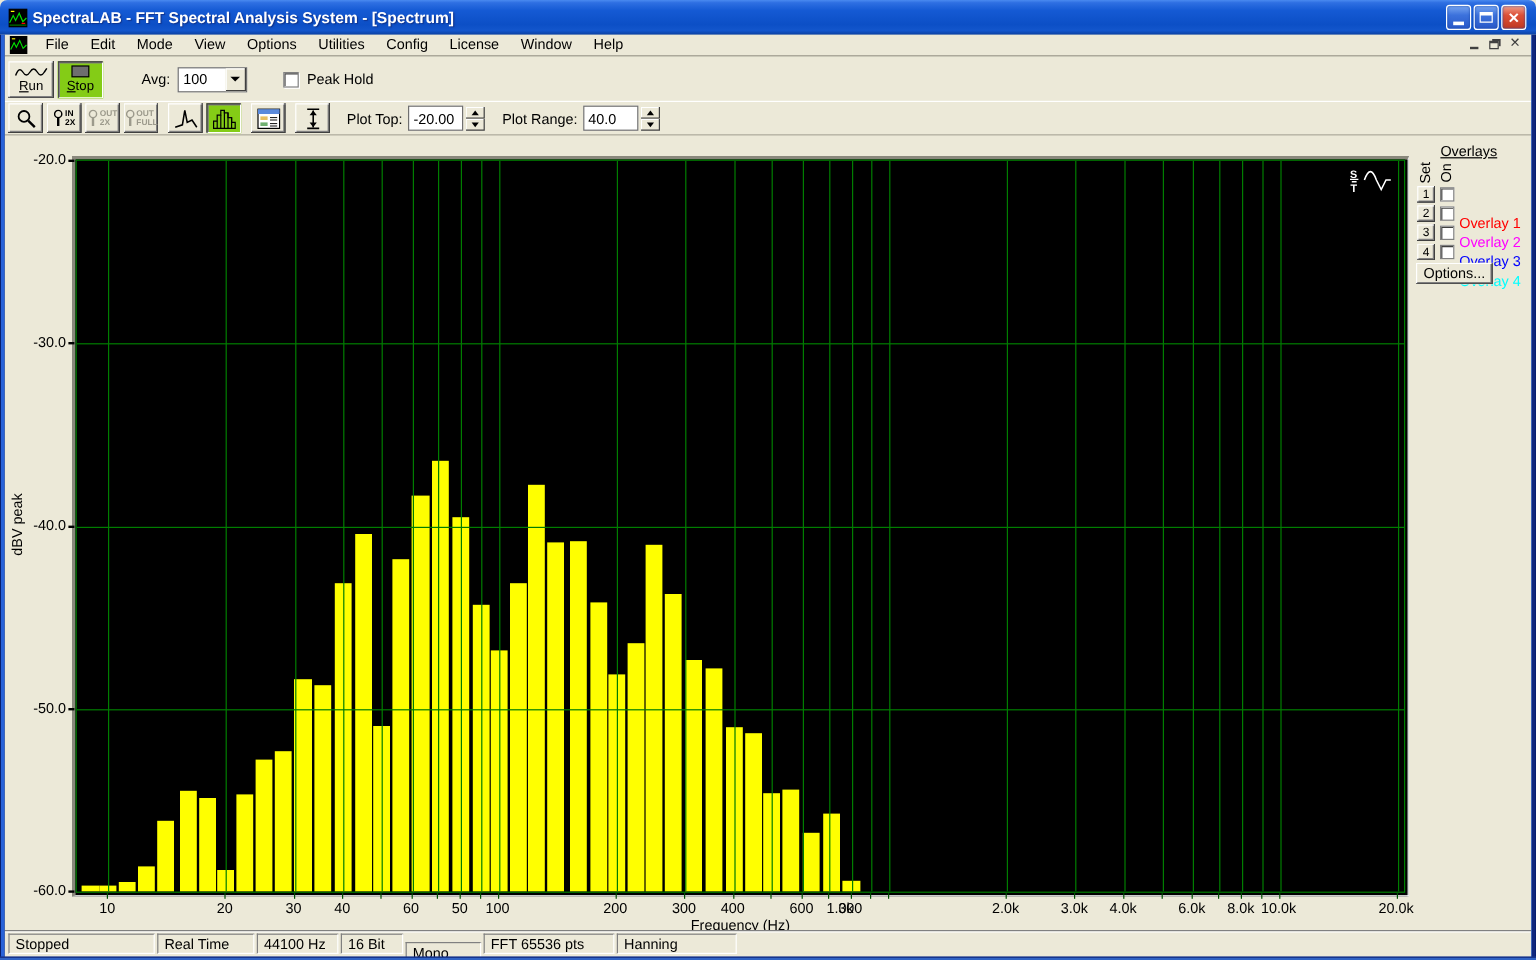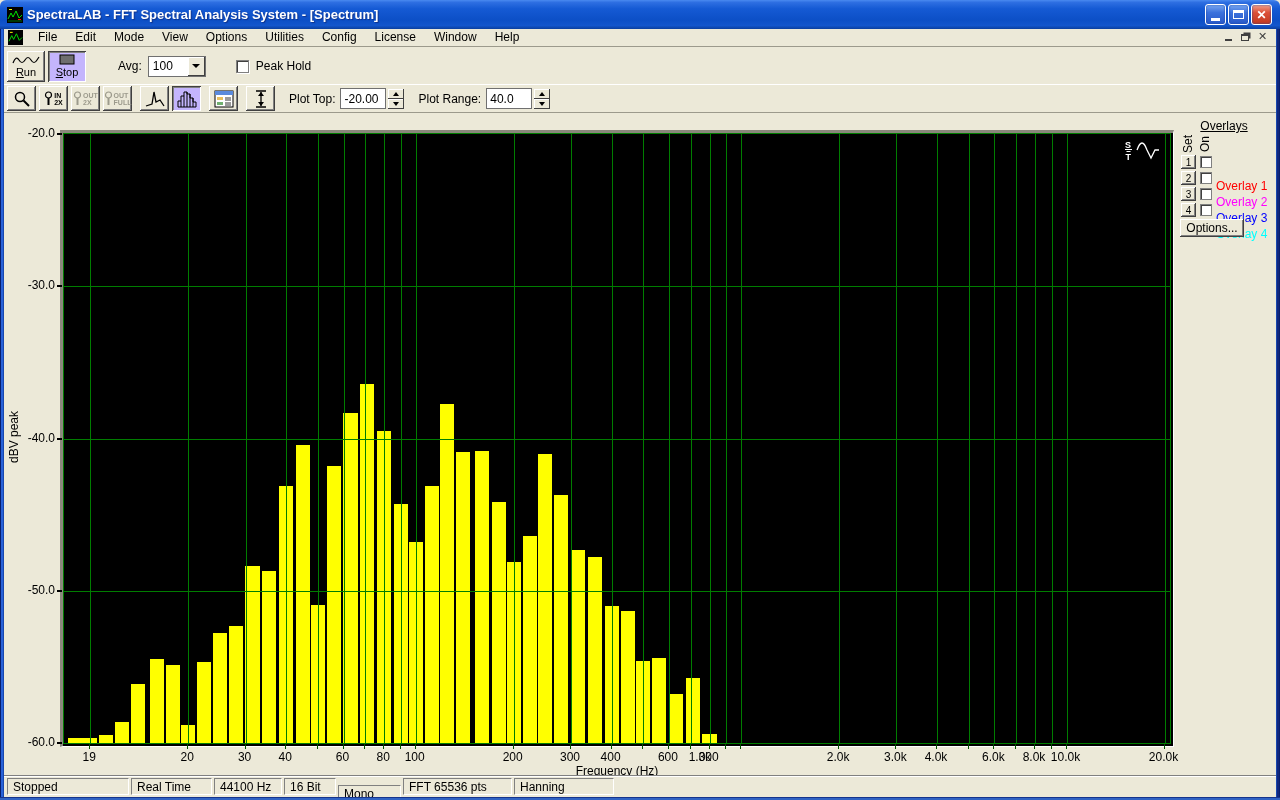--- a/index.html
+++ b/index.html
@@ -38,21 +38,21 @@
   .mdi-min-glyph { width:7px; height:2px; background:#404040; margin-top:7px; }
   .mdi-restore-glyph { width:8px; height:7px; border:1px solid #404040; border-top:2px solid #404040; box-shadow:2px -2px 0 -0.5px #404040; margin:2px 2px 0 0; }
 
   
   .toolbar1 { position:absolute; left:4px; right:4px; top:48px; height:37px; background:#ECE9D8;
     display:flex; align-items:center; border-bottom:1px solid #fff; }
   .toolbar2 { position:absolute; left:4px; right:4px; top:85px; height:28px; background:#ECE9D8;
     display:flex; align-items:center; border-bottom:1px solid #9C9A8C; }
   .btn3d { background:#ECE9D8; box-shadow:inset -1px -1px 0 #404040, inset 1px 1px 0 #fff, inset -2px -2px 0 #808080;
     display:flex; flex-direction:column; align-items:center; justify-content:center; }
-  .btn3d.pressed { background:#c4b5fd; box-shadow:inset 1px 1px 0 #404040, inset -1px -1px 0 #fff, inset 2px 2px 0 #808080; }
+  .btn3d.pressed { background:#84cc16; box-shadow:inset 1px 1px 0 #404040, inset -1px -1px 0 #fff, inset 2px 2px 0 #808080; }
   .bigbtn { width:38px; height:31px; margin-left:3px; font-size:11px; line-height:12px; }
   .smallbtn { width:29px; height:25px; margin-left:3px; position:relative; }
   .smallbtn .lbl2 { font-size:7px; font-weight:bold; line-height:7px; text-align:left; }
   .smallbtn.disabled { color:#9C9A8C; }
   .smallbtn.disabled svg * { stroke:#9C9A8C !important; fill:none; }
   u.acc { text-decoration:underline; }
   .tb-label { margin-left:10px; }
   .combo { display:flex; margin-left:6px; width:58px; height:21px; border:1px solid #707070; background:#fff; align-items:center; }
   .combo .val { flex:1; padding-left:4px; }
   .combo .drop { width:17px; height:19px; background:#ECE9D8; box-shadow:inset -1px -1px 0 #404040, inset 1px 1px 0 #fff;
@@ -415,26 +415,26 @@
       <div class="xtick" style="left: 838.1px;"></div>
       <div class="xtick" style="left: 895.4px;"></div>
       <div class="xtick" style="left: 936px;"></div>
       <div class="xtick" style="left: 967.6px;"></div>
       <div class="xtick" style="left: 993.3px;"></div>
       <div class="xtick" style="left: 1015.1px;"></div>
       <div class="xtick" style="left: 1034px;"></div>
       <div class="xtick" style="left: 1050.6px;"></div>
       <div class="xtick" style="left: 1065.5px;"></div>
       <div class="xtick" style="left: 1163.5px;"></div>
-      <div class="xlab" style="left: 89.3px;">19</div>
+      <div class="xlab" style="left: 89.3px;">10</div>
       <div class="xlab" style="left: 187.3px;">20</div>
       <div class="xlab" style="left: 244.6px;">30</div>
       <div class="xlab" style="left: 285.2px;">40</div>
       <div class="xlab" style="left: 342.5px;">60</div>
-      <div class="xlab" style="left: 383.2px;">80</div>
+      <div class="xlab" style="left: 383.2px;">50</div>
       <div class="xlab" style="left: 414.7px;">100</div>
       <div class="xlab" style="left: 512.7px;">200</div>
       <div class="xlab" style="left: 570px;">300</div>
       <div class="xlab" style="left: 610.6px;">400</div>
       <div class="xlab" style="left: 667.9px;">600</div>
       <div class="xlab" style="left: 708.6px;">300</div>
       <div class="xlab" style="left: 700px;">1.0k</div>
       <div class="xlab" style="left: 838.1px;">2.0k</div>
       <div class="xlab" style="left: 895.4px;">3.0k</div>
       <div class="xlab" style="left: 936px;">4.0k</div>

